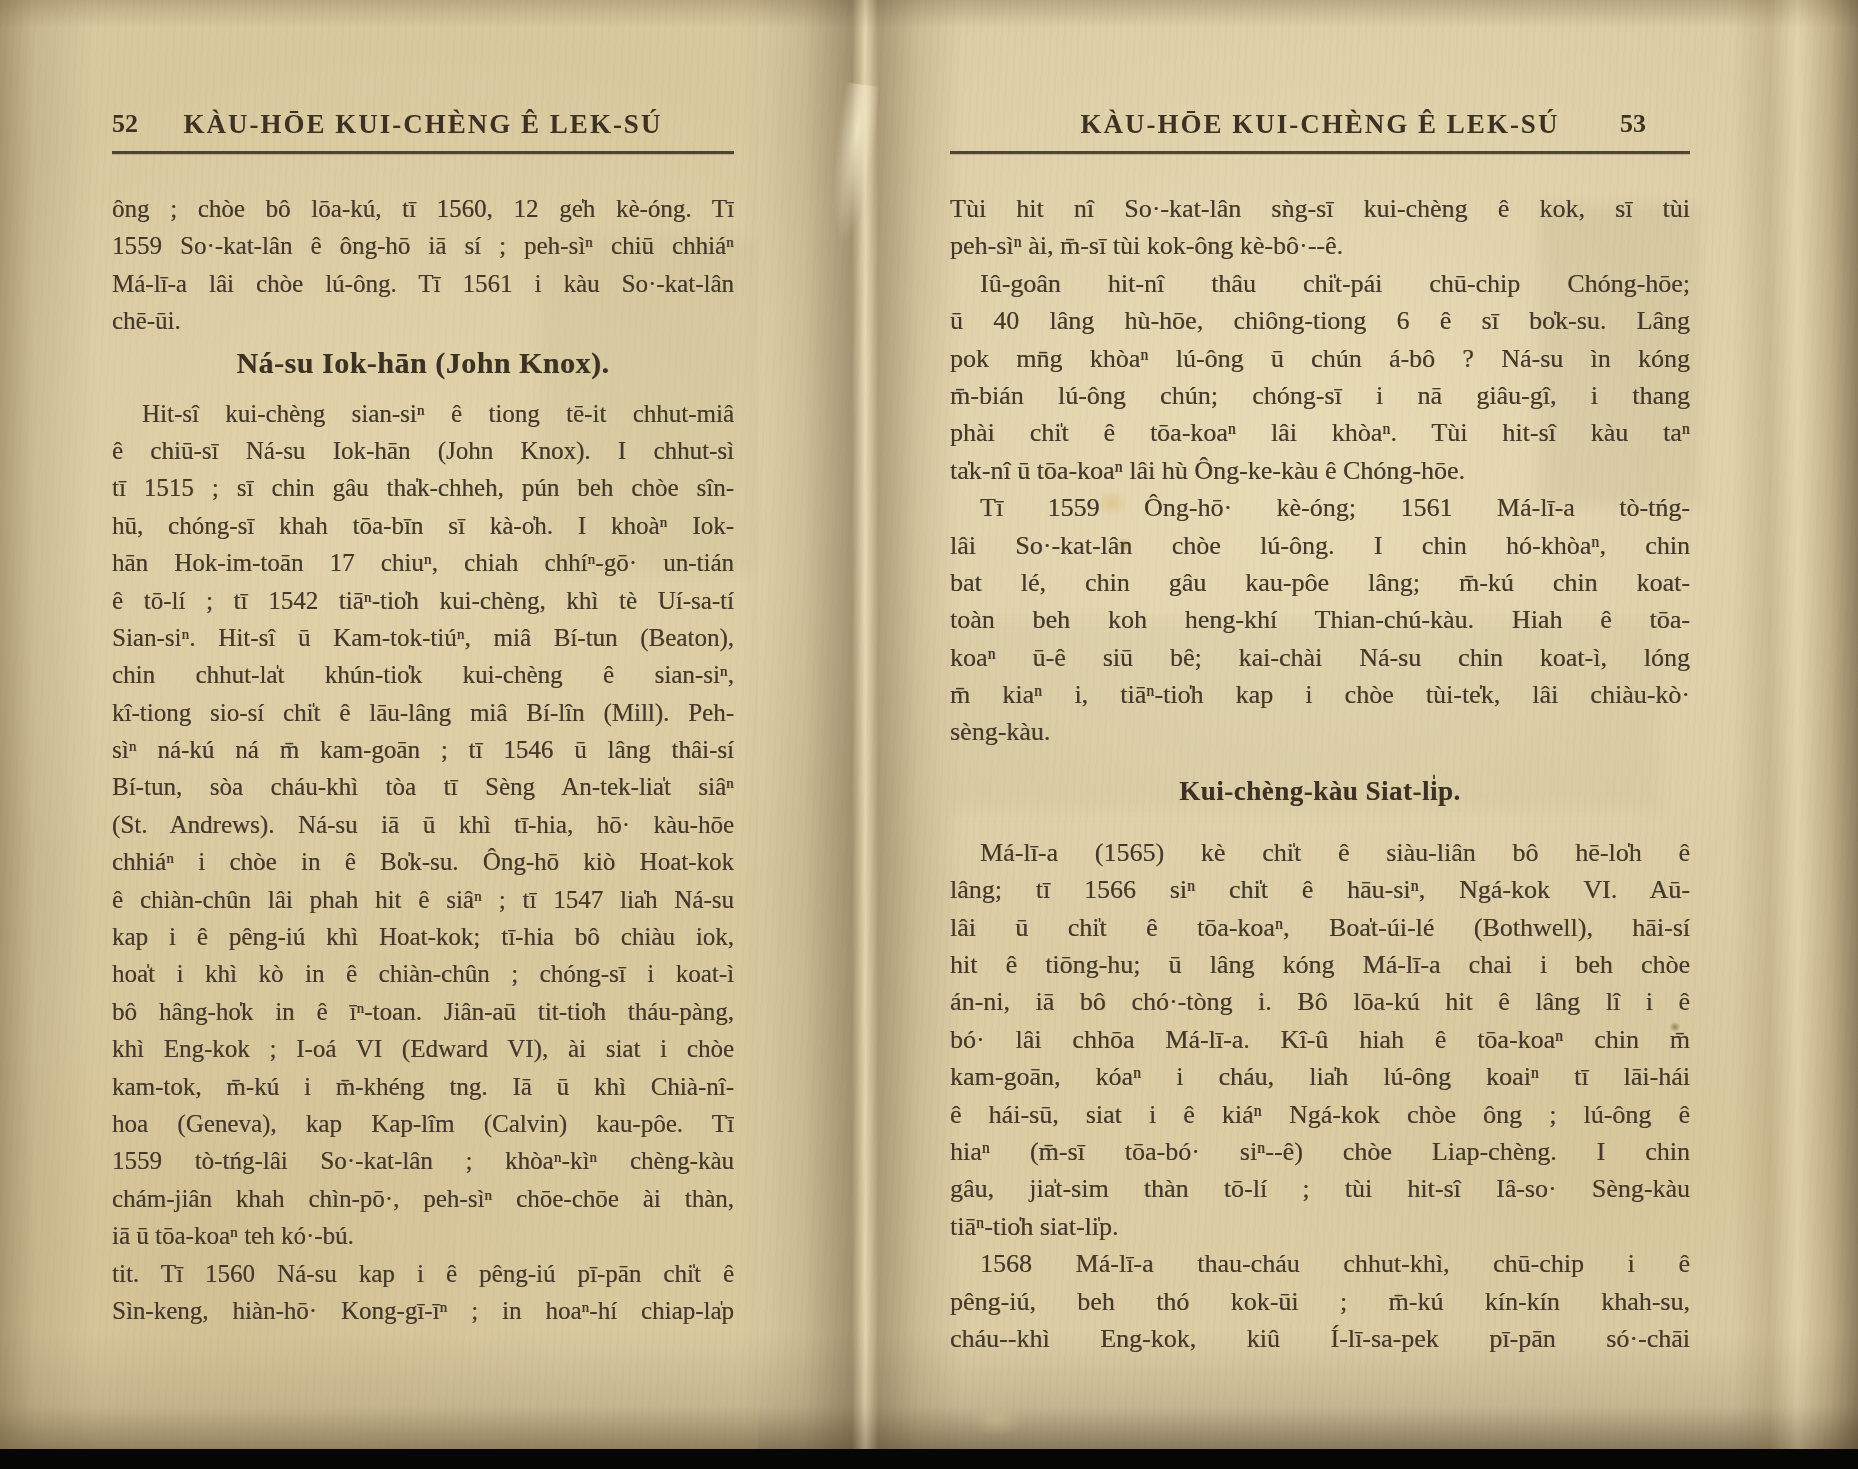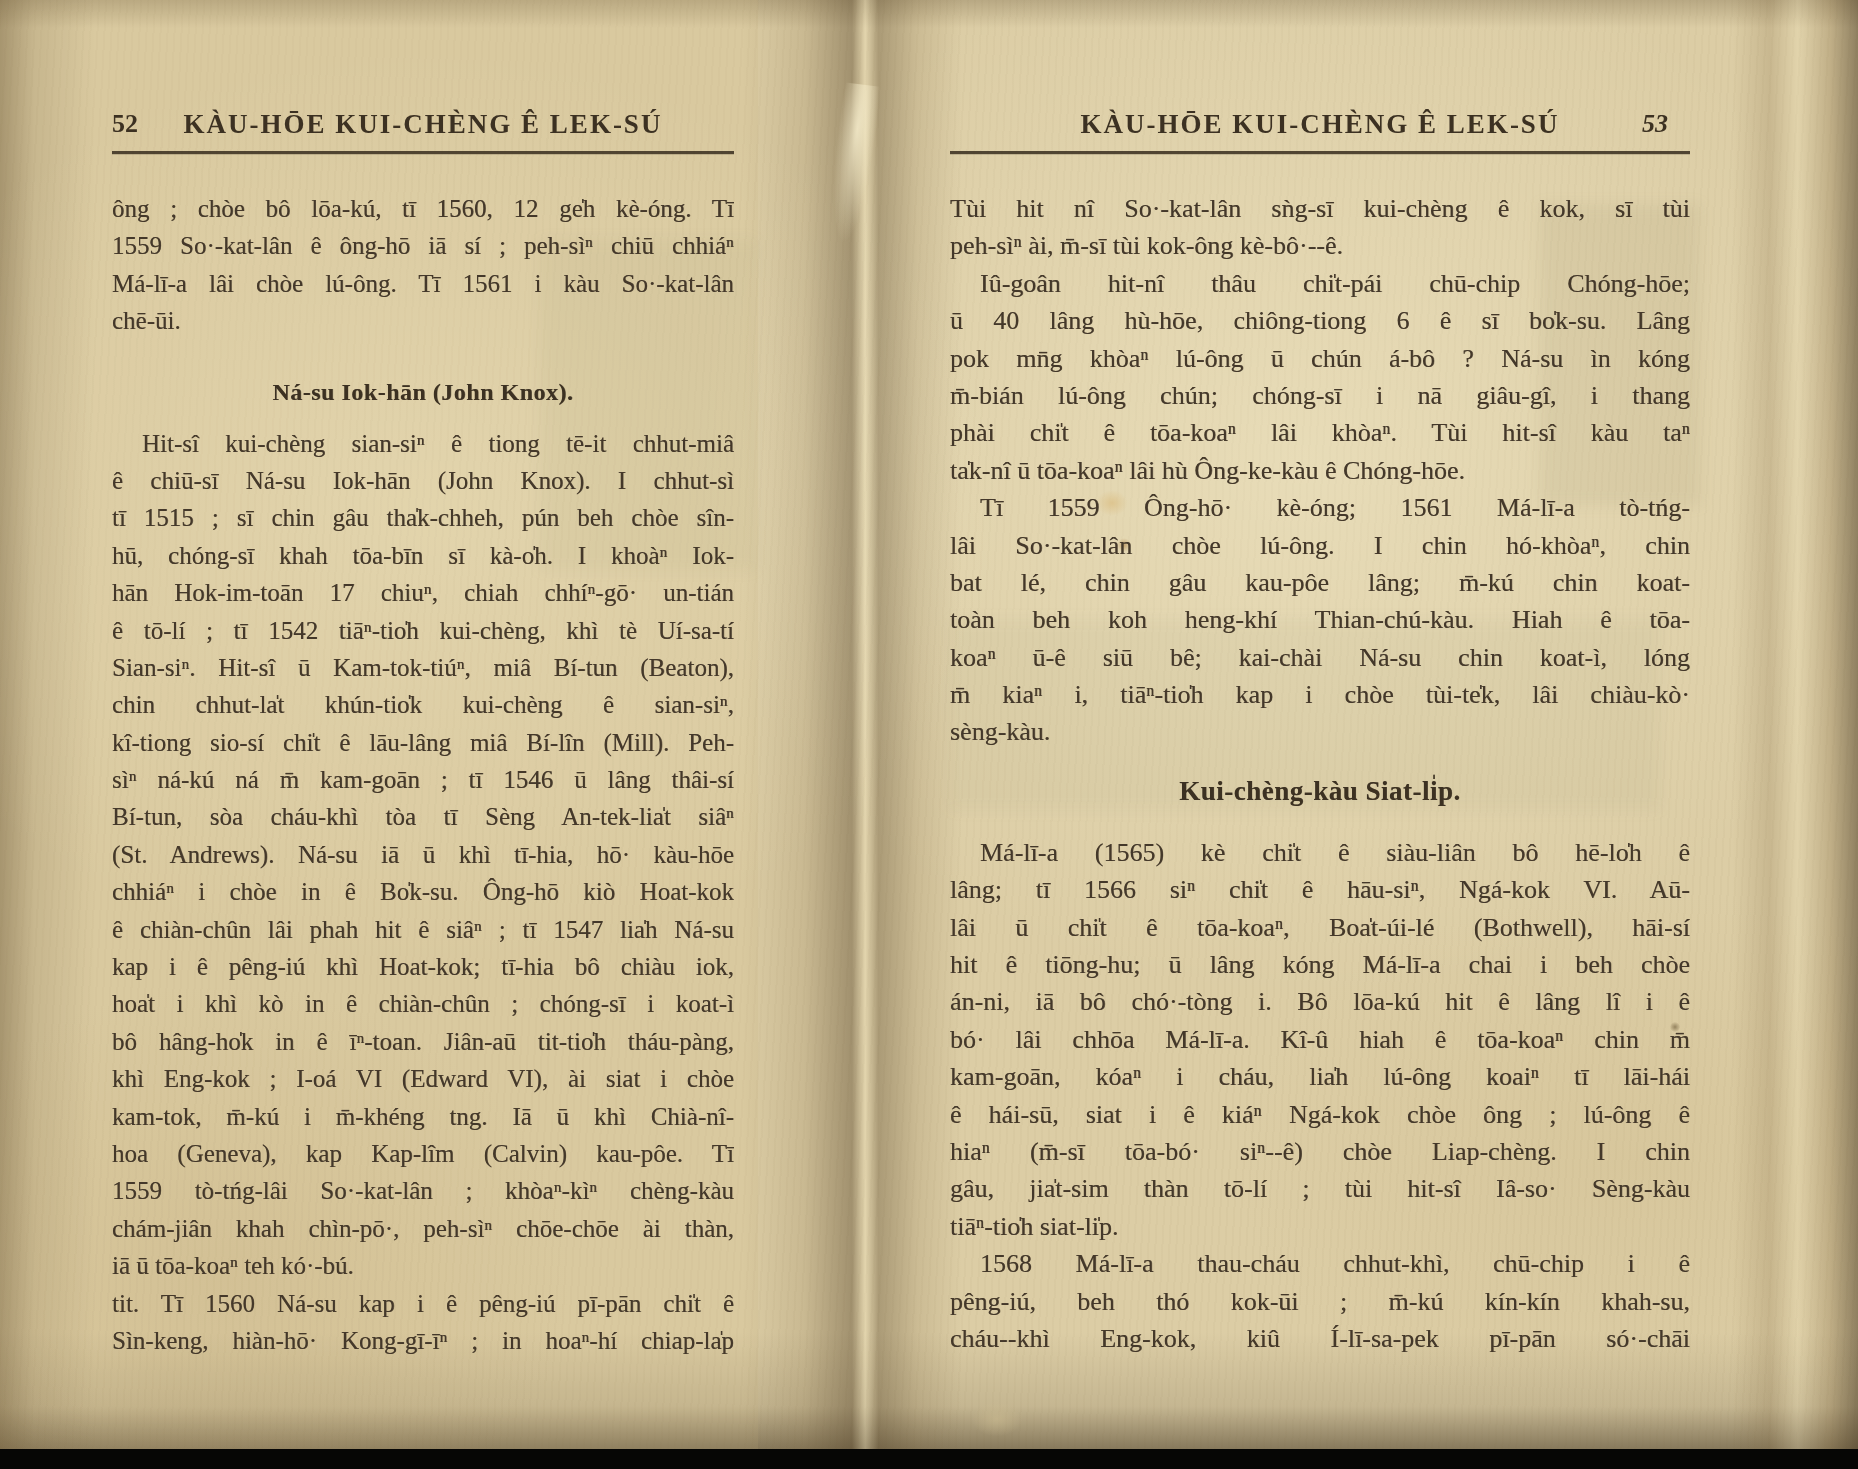--- a/index.html
+++ b/index.html
@@ -50,35 +50,35 @@
   .spot-d { left:972px; top:1402px; width:50px; height:34px;
     background:radial-gradient(ellipse, rgba(205,189,146,0.55), rgba(205,189,146,0) 72%); }
 
   .page { position:absolute; top:102px; color:#44382a; }
   .page-left  { left:112px; width:622px; }
   .page-right { left:950px; width:740px; }
 
   .header { display:flex; align-items:flex-end; font-weight:bold;
     font-size:27px; letter-spacing:2px; color:#3c3122; line-height:44px; height:44px; }
   .pgnum { width:70px; letter-spacing:0; font-size:26px; }
-  .pgnum.right { text-align:center;font-style:italic; }
+  .pgnum.right { text-align:left; }
   .title { flex:1; text-align:center; white-space:nowrap; }
   .rule { border-top:3px solid rgba(60,49,33,0.88); margin-top:5px;
     box-shadow:0 1px 0 rgba(60,49,33,0.18); }
   .body { margin-top:36px; text-shadow:0.35px 0 0 rgba(68,56,42,0.55); }
   .page-left  .body { font-size:25px; }
   .page-right .body { font-size:26px; }
 
   .para { margin:0; }
   .line { line-height:37.4px; height:37.4px; overflow:hidden;
     text-align:justify; text-align-last:justify;font-family:Liberation Serif, serif; }
   .line.last { text-align-last:left; }
   .line.indent { text-indent:30px; }
-  .heading { font-weight:bold; font-size:24px; text-align:center;
-    margin:34px 0 14px; line-height:37px; letter-spacing:0.5px; color:#3c3122; }
+  .heading { font-weight:bold; font-size:30px; text-align:center;
+    margin:4px 0 14px; line-height:37px; letter-spacing:0.5px; color:#3c3122; }
   .page-right .heading { margin:22px 0 24px; font-size:27px; }
 </style>
 </head>
 <body>
 
 <div class="scan">
   <div class="paper">
     <div class="tone-left"></div>
     <div class="gutter"></div>
     <div class="crease"></div>

